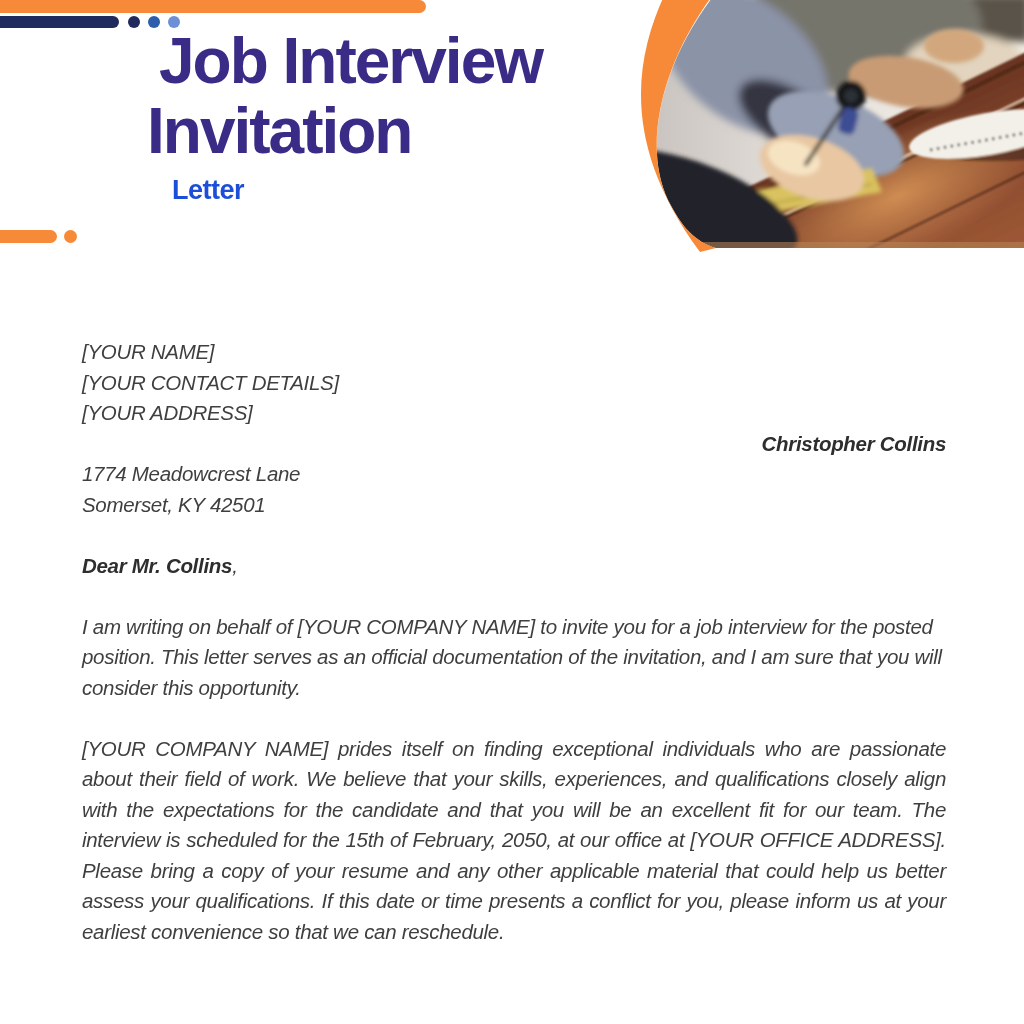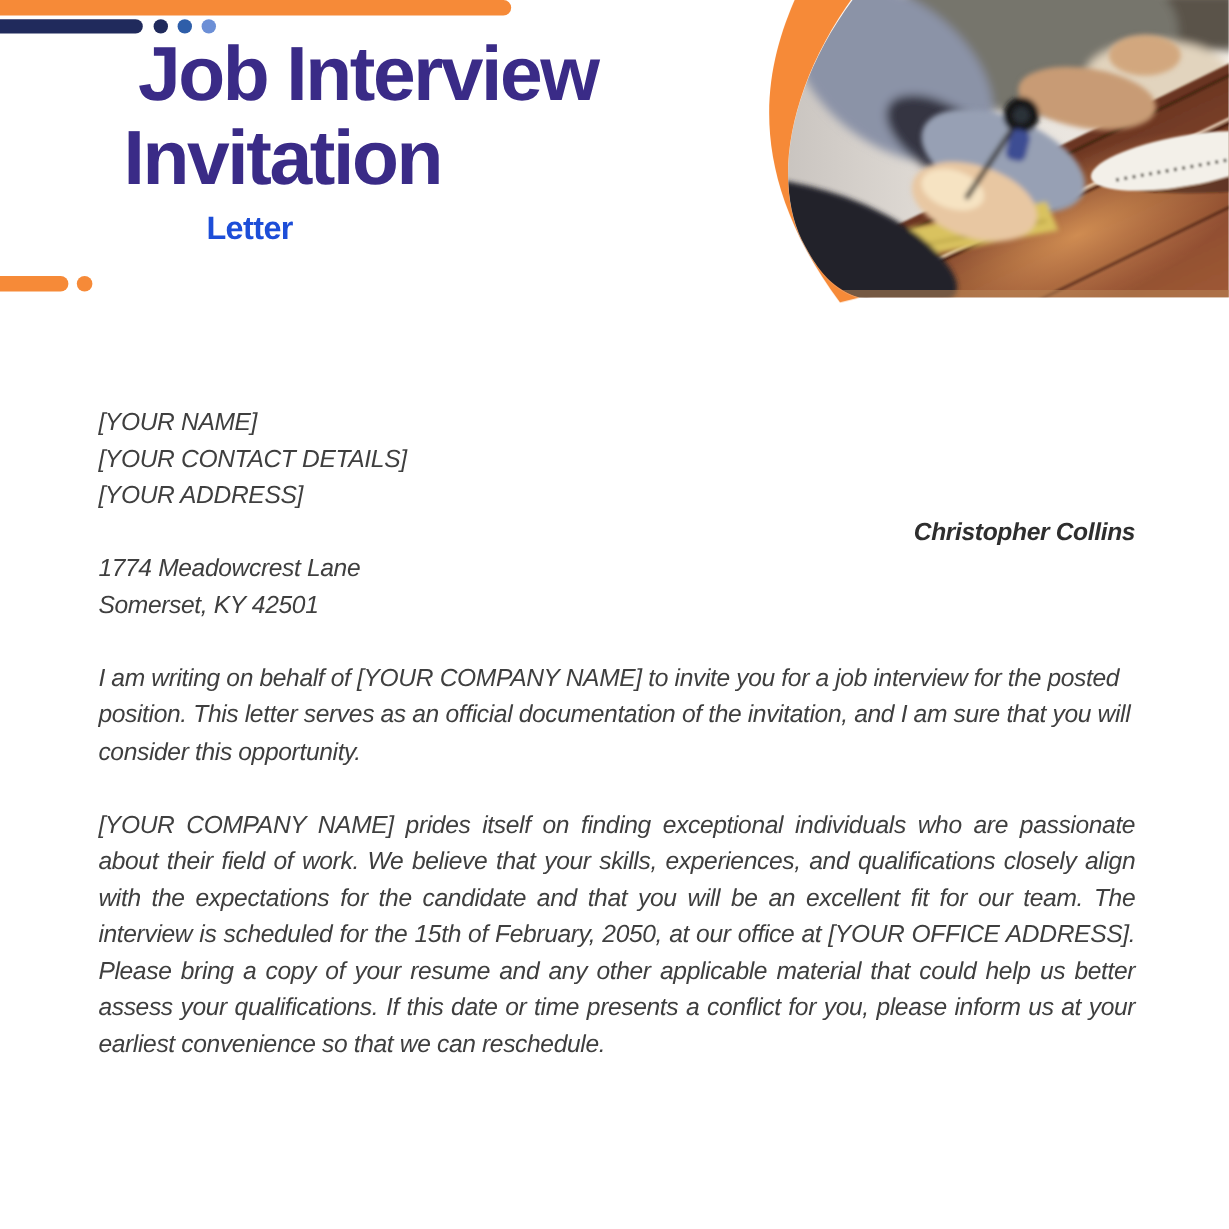--- a/index.html
+++ b/index.html
@@ -19,21 +19,21 @@
   .dot-lblue    { left:168px; background:#6C8FD6; }
   .left-bar     { left:0; top:230px; width:57px; height:13px; background:#F68A38; border-radius:0 8px 8px 0; }
   .dot-orange   { left:64px; top:230px; width:13px; height:13px; border-radius:50%; background:#F68A38; }
 
   
   .title {
     left:103px; top:26px; margin:0; width:560px;
     font-size:64px; font-weight:700; line-height:70px; letter-spacing:-2px;
     color:#3A2B87;
   }
-  .title span { display:block; }
+  .title span { display:block;margin-left:44px; }
   .title .t1 { padding-left:12px; }
   .subtitle {
     left:172px; top:175px;
     font-size:27px; font-weight:700; letter-spacing:-0.5px;
     color:#1d4ed8;
   }
 
   
   .hero-art { left:600px; top:0; width:424px; height:260px; }
 
@@ -146,16 +146,17 @@
 
 <main class="abs letter">
   <div>[YOUR NAME]</div>
   <div>[YOUR CONTACT DETAILS]</div>
   <div>[YOUR ADDRESS]</div>
 
   <div class="bold">Christopher Collins</div>
   <div>1774 Meadowcrest Lane</div>
   <div>Somerset, KY 42501</div>
 
+  <div class="gap"><span class="bold">Dear Mr. Collins</span><span>,</span></div>
 
   <p class="para gap">I am writing on behalf of [YOUR COMPANY NAME] to invite you for a job interview for the posted position. This letter serves as an official documentation of the invitation, and I am sure that you will consider this opportunity.</p>
   <p class="para gap justify">[YOUR COMPANY NAME] prides itself on finding exceptional individuals who are passionate about their field of work. We believe that your skills, experiences, and qualifications closely align with the expectations for the candidate and that you will be an excellent fit for our team. The interview is scheduled for the 15th of February, 2050, at our office at [YOUR OFFICE ADDRESS]. Please bring a copy of your resume and any other applicable material that could help us better assess your qualifications. If this date or time presents a conflict for you, please inform us at your earliest convenience so that we can reschedule.</p>
 </main>
 
 </body></html>

